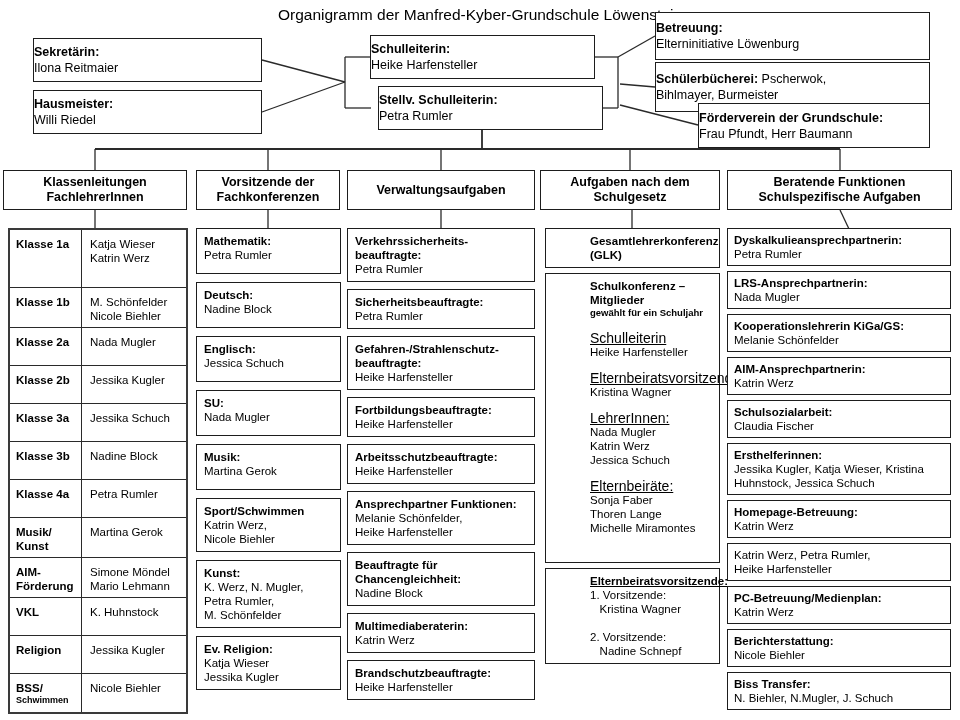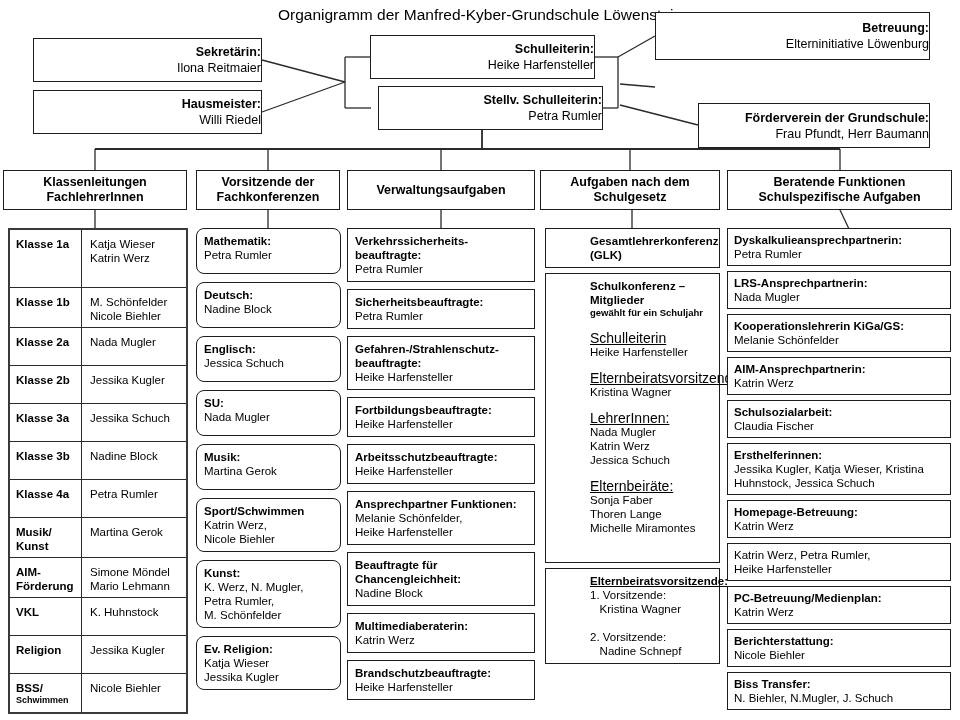--- a/index.html
+++ b/index.html
@@ -3,37 +3,37 @@
 <meta charset="utf-8">
 <style>
   html,body{margin:0;padding:0;background:#fff;}
   .stage{position:relative;width:960px;height:720px;background:#ffffff;overflow:hidden;
          font-family:"Liberation Sans",sans-serif;color:#000;}
   .abs{position:absolute;}
   
   .title{position:absolute;top:6px;left:0;width:100%;text-align:center;font-size:15.5px;z-index:2;}
   
   .tbox{position:absolute;background:#fff;border:1.6px solid #1d1d1d;box-sizing:border-box;
-        display:flex;flex-direction:column;align-items:flex-end;justify-content:center;
+        display:flex;flex-direction:column;align-items:flex-start;justify-content:center;
         text-align:center;font-size:12.5px;line-height:16px;z-index:2;}
   .tbox b{font-weight:bold;}
   
   .hdr{position:absolute;top:170px;height:40px;background:#fff;border:1.8px solid #1d1d1d;box-sizing:border-box;
        display:flex;align-items:center;justify-content:center;text-align:center;
        font-weight:bold;font-size:12.5px;line-height:15px;white-space:pre-line;z-index:2;}
   
   .col{position:absolute;top:228px;z-index:2;}
   .box{background:#fff;border:1.5px solid #1d1d1d;box-sizing:border-box;padding:5px 7px;margin-bottom:7px;}
   .bt{font-weight:bold;font-size:11.5px;line-height:14px;white-space:pre-line;}
   .bb{font-size:11.5px;line-height:14px;white-space:pre-wrap;}
   .u{text-decoration:underline;}
   .bsub{font-weight:bold;font-size:9.5px;line-height:12px;}
   .ghead{text-decoration:underline;font-size:14px;line-height:14px;margin-top:12px;}
   .gbody{font-size:11.5px;line-height:14px;white-space:pre-line;}
-  .c1 .box{min-height:46px;margin-bottom:8px;border-radius:8px;}
+  .c1 .box{min-height:46px;margin-bottom:8px;}
   .c2 .box{margin-bottom:7px;}
   .c3 .box{margin-bottom:5px;padding-left:44px;}
   .c3 .box:nth-child(2){min-height:290px;}
   .c4 .box{padding:4px 6px;margin-bottom:5px;}
   
   .otable{position:absolute;top:228px;left:8px;width:180px;background:#fff;
           border:2.4px solid #3a3a3a;box-sizing:border-box;z-index:2;}
   .trow{display:flex;border-bottom:1.2px solid #2a2a2a;min-height:38px;box-sizing:border-box;}
   .trow:first-child{min-height:58px;}
   .trow:last-child{border-bottom:none;}
@@ -90,20 +90,24 @@
     <span>Heike Harfensteller</span>
   </div>
   <div class="tbox" style="left:378px;top:86px;width:225px;height:44px">
     <b>Stellv. Schulleiterin:</b>
     <span>Petra Rumler</span>
   </div>
   <div class="tbox" style="left:655px;top:12px;width:275px;height:48px">
     <b>Betreuung:</b>
     <span>Elterninitiative Löwenburg</span>
   </div>
+  <div class="tbox" style="left:655px;top:62px;width:275px;height:50px">
+    <div><b>Schülerbücherei:</b> <span>Pscherwok,</span></div>
+    <div>Bihlmayer, Burmeister</div>
+  </div>
   <div class="tbox" style="left:698px;top:103px;width:232px;height:45px">
     <b>Förderverein der Grundschule:</b>
     <span>Frau Pfundt, Herr Baumann</span>
   </div>
 
   <div class="hdr" style="left:3px;width:184px">Klassenleitungen
 FachlehrerInnen</div>
   <div class="hdr" style="left:196px;width:144px">Vorsitzende der
 Fachkonferenzen</div>
   <div class="hdr" style="left:347px;width:188px">Verwaltungsaufgaben</div>

